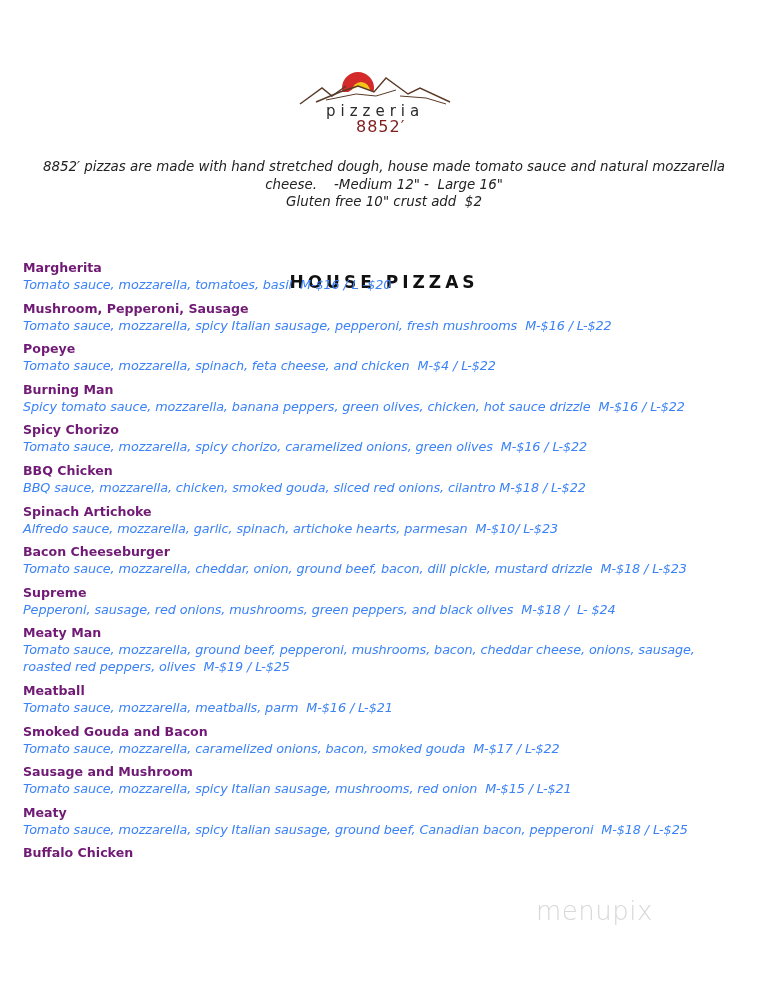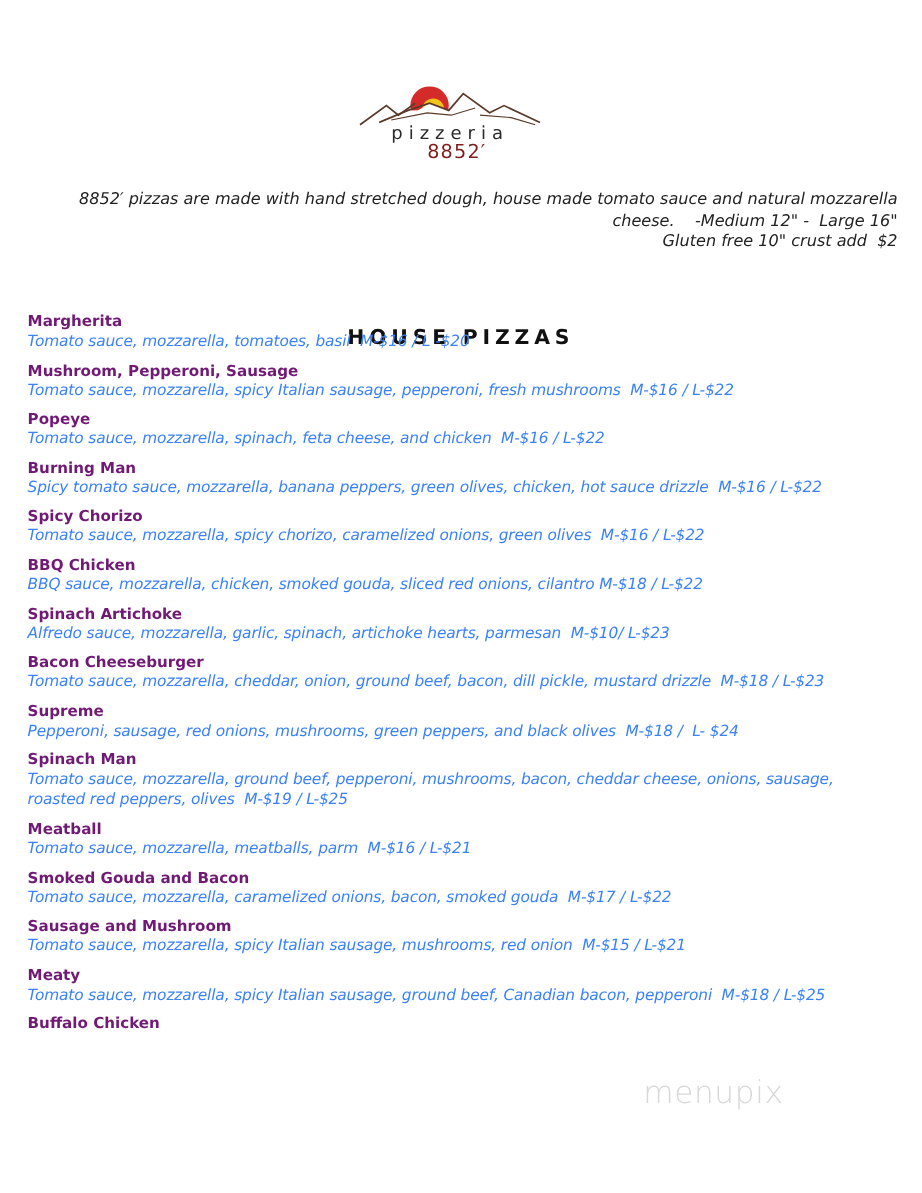--- a/index.html
+++ b/index.html
@@ -2,21 +2,21 @@
 <html><head>
 <meta charset="utf-8">
 <style>
   html, body { margin: 0; padding: 0; background: #ffffff; }
   body { width: 768px; height: 994px; position: relative; overflow: hidden; color: #1a1a1a; }
   .logo { position: absolute; left: 296px; top: 66px; width: 160px; height: 62px; text-align: right; }
   .logo svg { position: absolute; left: 0; top: 0; }
   .logo-word { position: absolute; left: 30px; top: 36px; font-family: "DejaVu Sans", sans-serif; font-size: 15px; letter-spacing: 5px; color: #2a2a2a; }
   .logo-num { position: absolute; left: 60px; top: 51px; font-family: "DejaVu Sans", sans-serif; font-size: 16px; color: #7f1d1d; letter-spacing: 1px; }
   .intro { position: absolute; left: 20px; top: 158px; width: 728px; text-align: center; font-family: "DejaVu Sans", sans-serif; font-style: italic; font-size: 13.4px; line-height: 17.5px; color: #222; }
-  .intro div { white-space: pre; text-align: right; }
+  .intro div { white-space: pre; }
   .section-title { position: absolute; left: 0; width: 768px; top: 228px; text-align: center; font-family: "DejaVu Sans", sans-serif; font-weight: bold; font-size: 17px; letter-spacing: 4px; color: #111; margin-top: 44px; }
   .menu { position: absolute; left: 23px; top: 259px; width: 740px; }
   .item { margin-bottom: 6.6px; }
   .item-name { font-family: "DejaVu Sans", sans-serif; font-weight: bold; font-size: 12.6px; line-height: 17px; color: #701a75; }
   .item-desc { font-family: "DejaVu Sans", sans-serif; font-style: italic; font-size: 12.8px; line-height: 17px; color: #3b82f6; white-space: pre-wrap; letter-spacing: -0.1px; }
   .watermark { position: absolute; left: 536px; top: 896px; font-family: "DejaVu Sans", sans-serif; font-size: 26px; color: #d8d8d8; letter-spacing: 0.5px; font-weight: 300; }
 </style>
 </head>
 <body>
 
@@ -47,21 +47,21 @@
   <div class="item">
       <div class="item-name">Margherita</div>
       <div class="item-desc">Tomato sauce, mozzarella, tomatoes, basil  M-$16 / L -$20</div>
     </div>
   <div class="item">
       <div class="item-name">Mushroom, Pepperoni, Sausage</div>
       <div class="item-desc">Tomato sauce, mozzarella, spicy Italian sausage, pepperoni, fresh mushrooms  M-$16 / L-$22</div>
     </div>
   <div class="item">
       <div class="item-name">Popeye</div>
-      <div class="item-desc">Tomato sauce, mozzarella, spinach, feta cheese, and chicken  M-$16 / L-$22</div>
+      <div class="item-desc">Tomato sauce, mozzarella, spinach, feta cheese, and chicken  M-$4 / L-$22</div>
     </div>
   <div class="item">
       <div class="item-name">Burning Man</div>
       <div class="item-desc">Spicy tomato sauce, mozzarella, banana peppers, green olives, chicken, hot sauce drizzle  M-$16 / L-$22</div>
     </div>
   <div class="item">
       <div class="item-name">Spicy Chorizo</div>
       <div class="item-desc">Tomato sauce, mozzarella, spicy chorizo, caramelized onions, green olives  M-$16 / L-$22</div>
     </div>
   <div class="item">
@@ -74,21 +74,21 @@
     </div>
   <div class="item">
       <div class="item-name">Bacon Cheeseburger</div>
       <div class="item-desc">Tomato sauce, mozzarella, cheddar, onion, ground beef, bacon, dill pickle, mustard drizzle  M-$18 / L-$23</div>
     </div>
   <div class="item">
       <div class="item-name">Supreme</div>
       <div class="item-desc">Pepperoni, sausage, red onions, mushrooms, green peppers, and black olives  M-$18 /  L- $24</div>
     </div>
   <div class="item">
-      <div class="item-name">Spinach Man</div>
+      <div class="item-name">Meaty Man</div>
       <div class="item-desc">Tomato sauce, mozzarella, ground beef, pepperoni, mushrooms, bacon, cheddar cheese, onions, sausage,
 roasted red peppers, olives  M-$19 / L-$25</div>
     </div>
   <div class="item">
       <div class="item-name">Meatball</div>
       <div class="item-desc">Tomato sauce, mozzarella, meatballs, parm  M-$16 / L-$21</div>
     </div>
   <div class="item">
       <div class="item-name">Smoked Gouda and Bacon</div>
       <div class="item-desc">Tomato sauce, mozzarella, caramelized onions, bacon, smoked gouda  M-$17 / L-$22</div>

